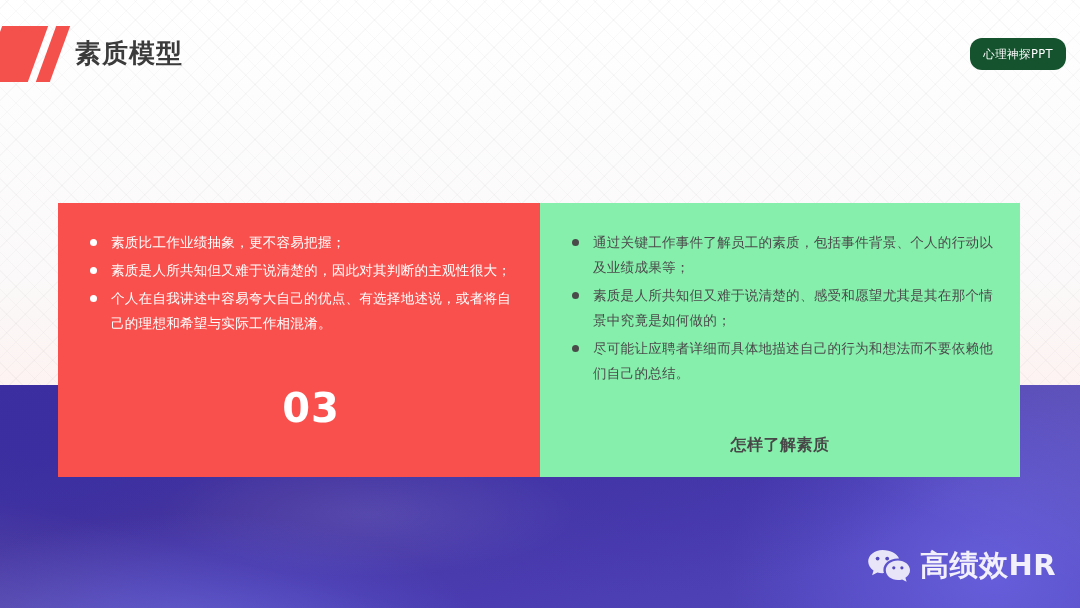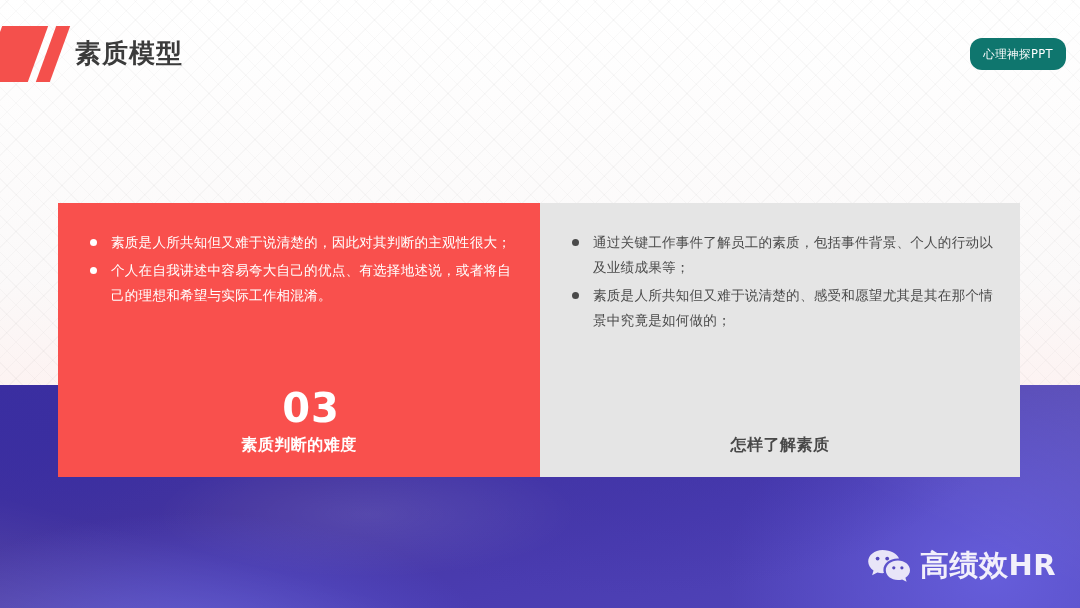--- a/index.html
+++ b/index.html
@@ -62,33 +62,33 @@
     position:absolute; left:75px; top:36px;
     font-size:26px; font-weight:bold; letter-spacing:1px;
     color:#3b3b3b;
     font-family:"DejaVu Sans","Liberation Sans",sans-serif;
   }
 
   .brand-pill {
     position:absolute; right:14px; top:38px;
     height:23px; padding:16px 13px;
     display:flex; align-items:center; justify-content:center;
-    background:#0f766e;
+    background:#14532d;
     border-radius:12px;
     color:#ffffff; font-size:11.5px; letter-spacing:0.4px;
     font-family:"DejaVu Sans","Liberation Sans",sans-serif;
     white-space:nowrap;
   }
 
   
   .cards { position:absolute; left:58px; top:203px; width:962px; height:274px; display:flex; }
 
   .card { position:relative; height:274px; }
   .card.left  { width:482px; background:#f9504d; }
-  .card.right { width:480px; background:#e5e5e5; }
+  .card.right { width:480px; background:#86efac; }
 
   .bullets { position:absolute; left:0; top:0; width:100%; padding:27px 26px 0 32px; }
   .bullet-row { display:flex; align-items:flex-start; margin-bottom:3px; }
   .bullet-dot {
     flex:0 0 auto;
     width:7px; height:7px; border-radius:50%;
     margin-top:9px; margin-right:14px;
   }
   .card.left  .bullet-dot { background:#ffffff; }
   .card.right .bullet-dot { background:#4a4a4a; }
@@ -147,40 +147,47 @@
   <div class="page-title">素质模型</div>
 
   <div class="brand-pill">心理神探PPT</div>
 
   <div class="cards">
 
     <div class="card left">
       <div class="bullets">
         <div class="bullet-row">
           <span class="bullet-dot"></span>
+          <span class="bullet-text">素质比工作业绩抽象，更不容易把握；</span>
+        </div>
+        <div class="bullet-row">
+          <span class="bullet-dot"></span>
           <span class="bullet-text">素质是人所共知但又难于说清楚的，因此对其判断的主观性很大；</span>
         </div>
         <div class="bullet-row">
           <span class="bullet-dot"></span>
           <span class="bullet-text">个人在自我讲述中容易夸大自己的优点、有选择地述说，或者将自己的理想和希望与实际工作相混淆。</span>
         </div>
       </div>
       <div class="card-number">03</div>
-      <div class="card-caption">素质判断的难度</div>
     </div>
 
     <div class="card right">
       <div class="bullets">
         <div class="bullet-row">
           <span class="bullet-dot"></span>
           <span class="bullet-text">通过关键工作事件了解员工的素质，包括事件背景、个人的行动以及业绩成果等；</span>
         </div>
         <div class="bullet-row">
           <span class="bullet-dot"></span>
           <span class="bullet-text">素质是人所共知但又难于说清楚的、感受和愿望尤其是其在那个情景中究竟是如何做的；</span>
+        </div>
+        <div class="bullet-row">
+          <span class="bullet-dot"></span>
+          <span class="bullet-text">尽可能让应聘者详细而具体地描述自己的行为和想法而不要依赖他们自己的总结。</span>
         </div>
       </div>
       <div class="card-caption">怎样了解素质</div>
     </div>
 
   </div>
 
   <div class="watermark">
     <div class="wechat-icon">
       <svg width="44" height="34" viewBox="0 0 44 34" xmlns="http://www.w3.org/2000/svg">

